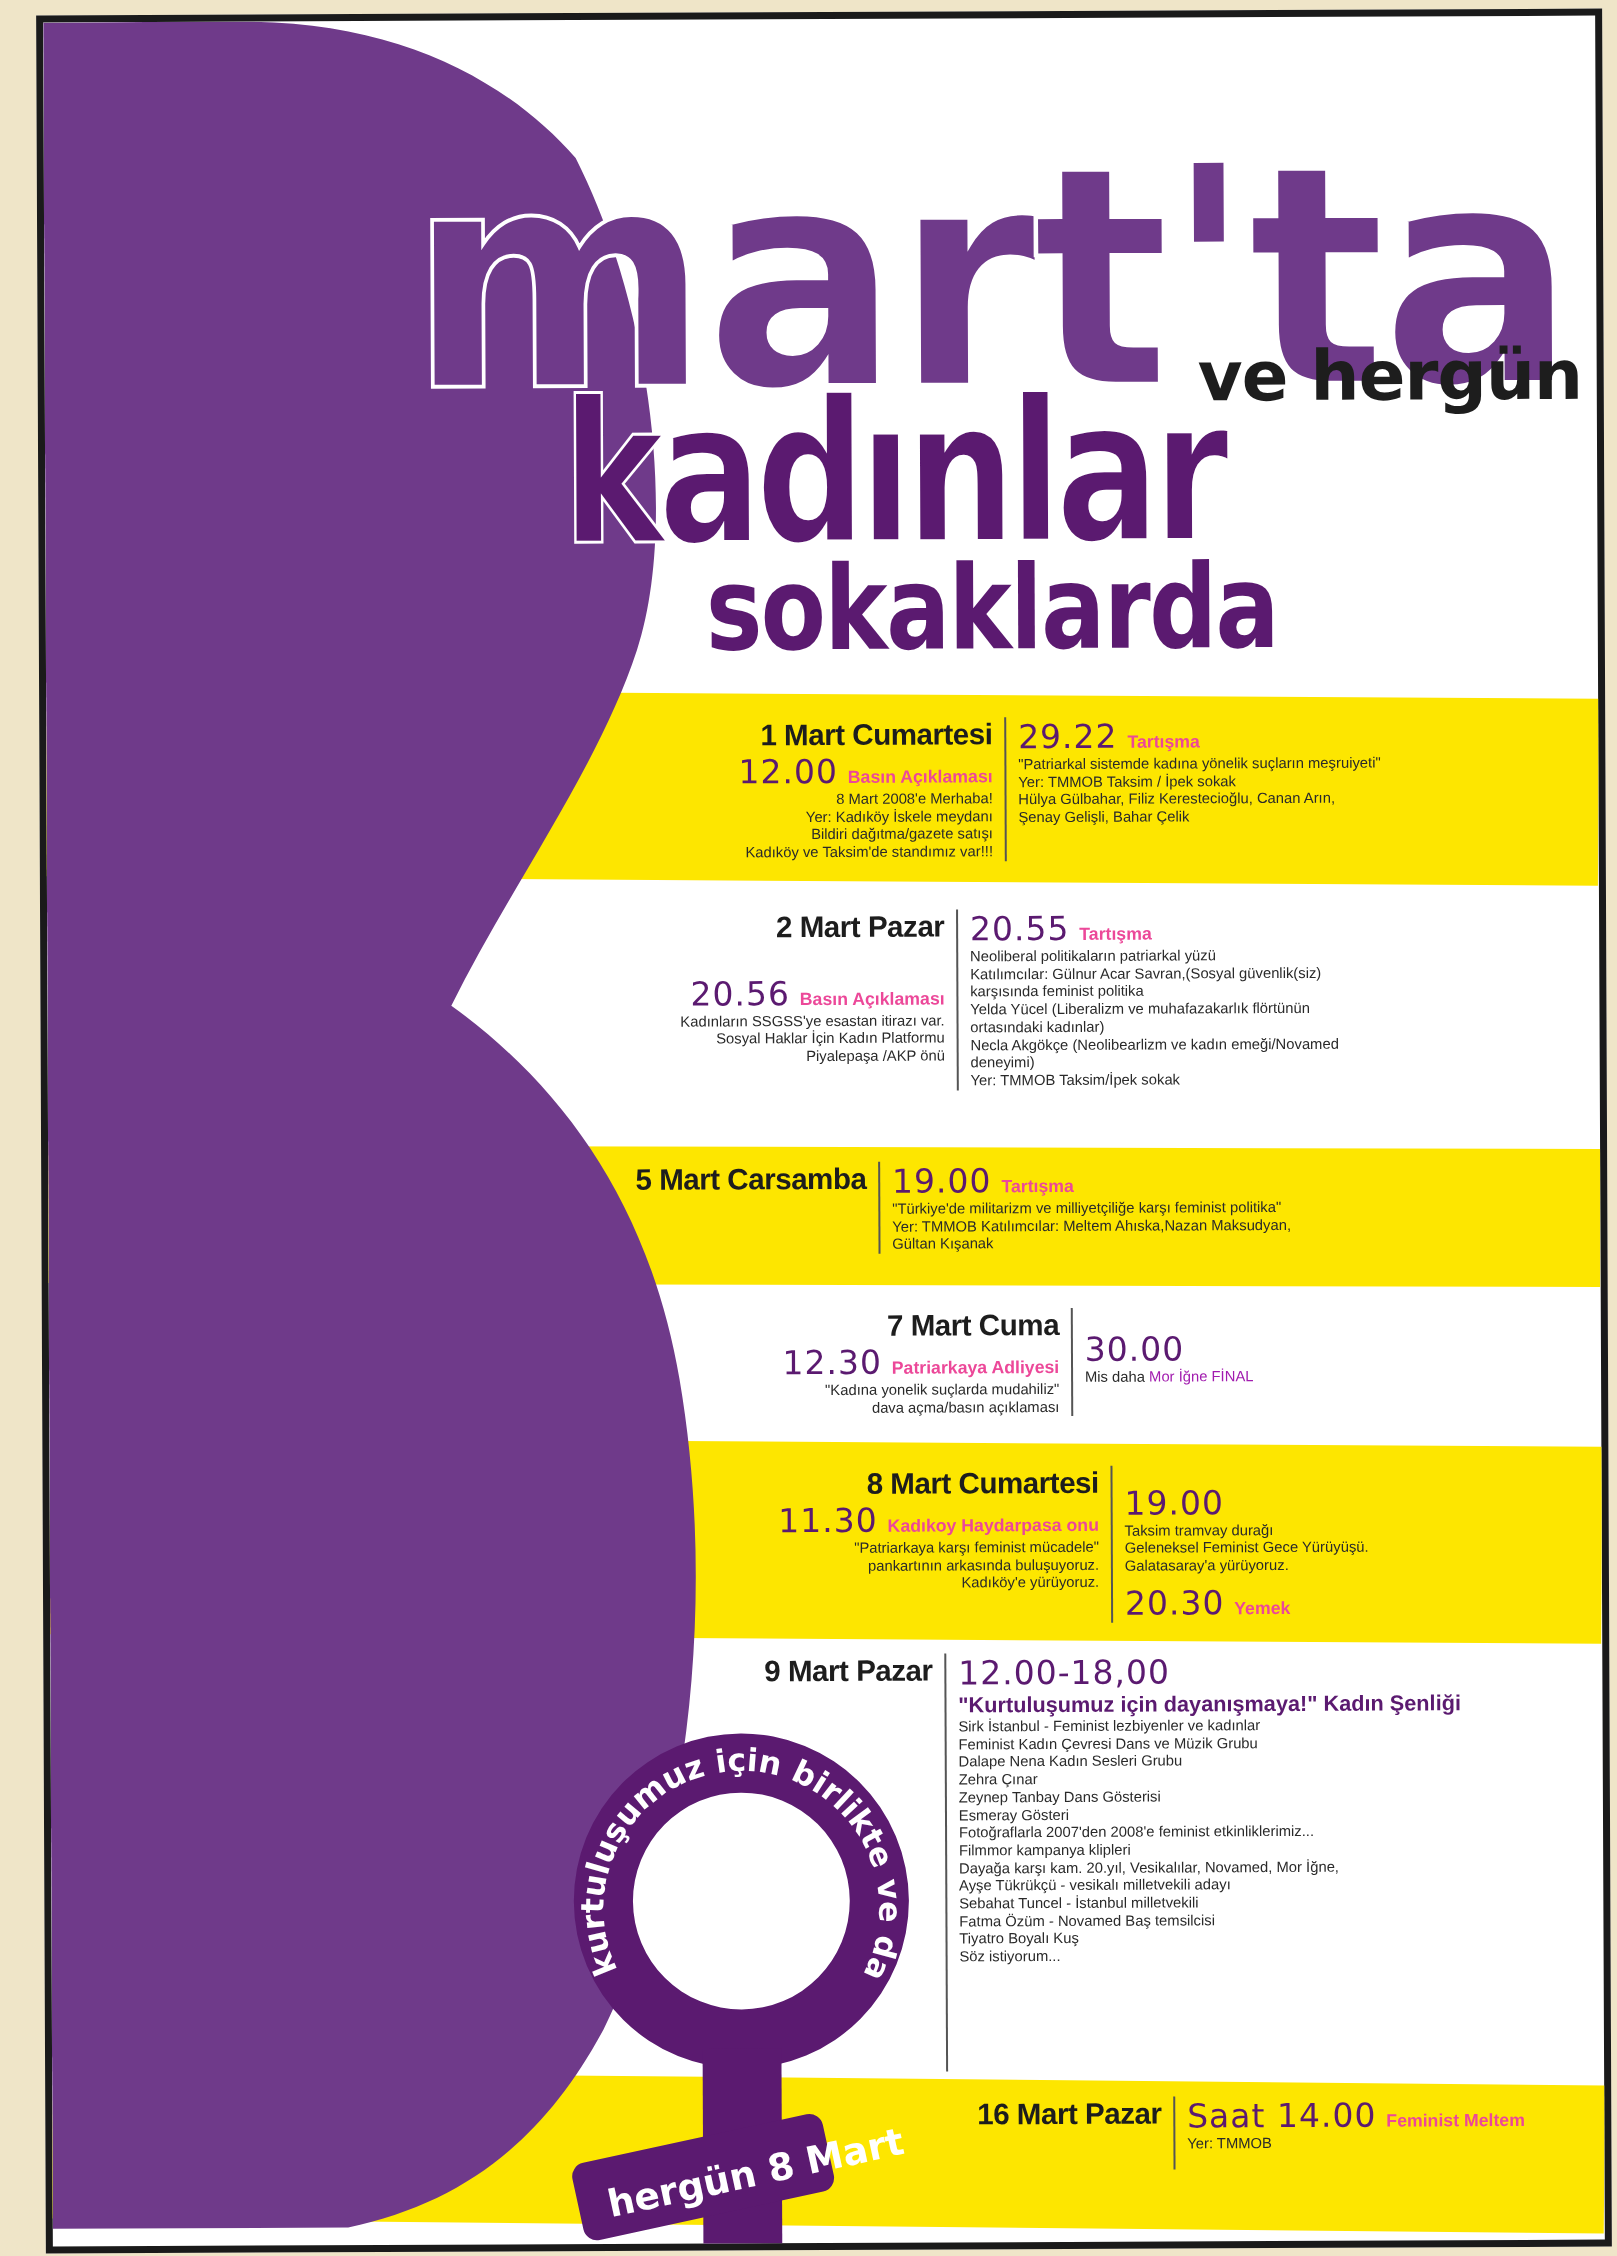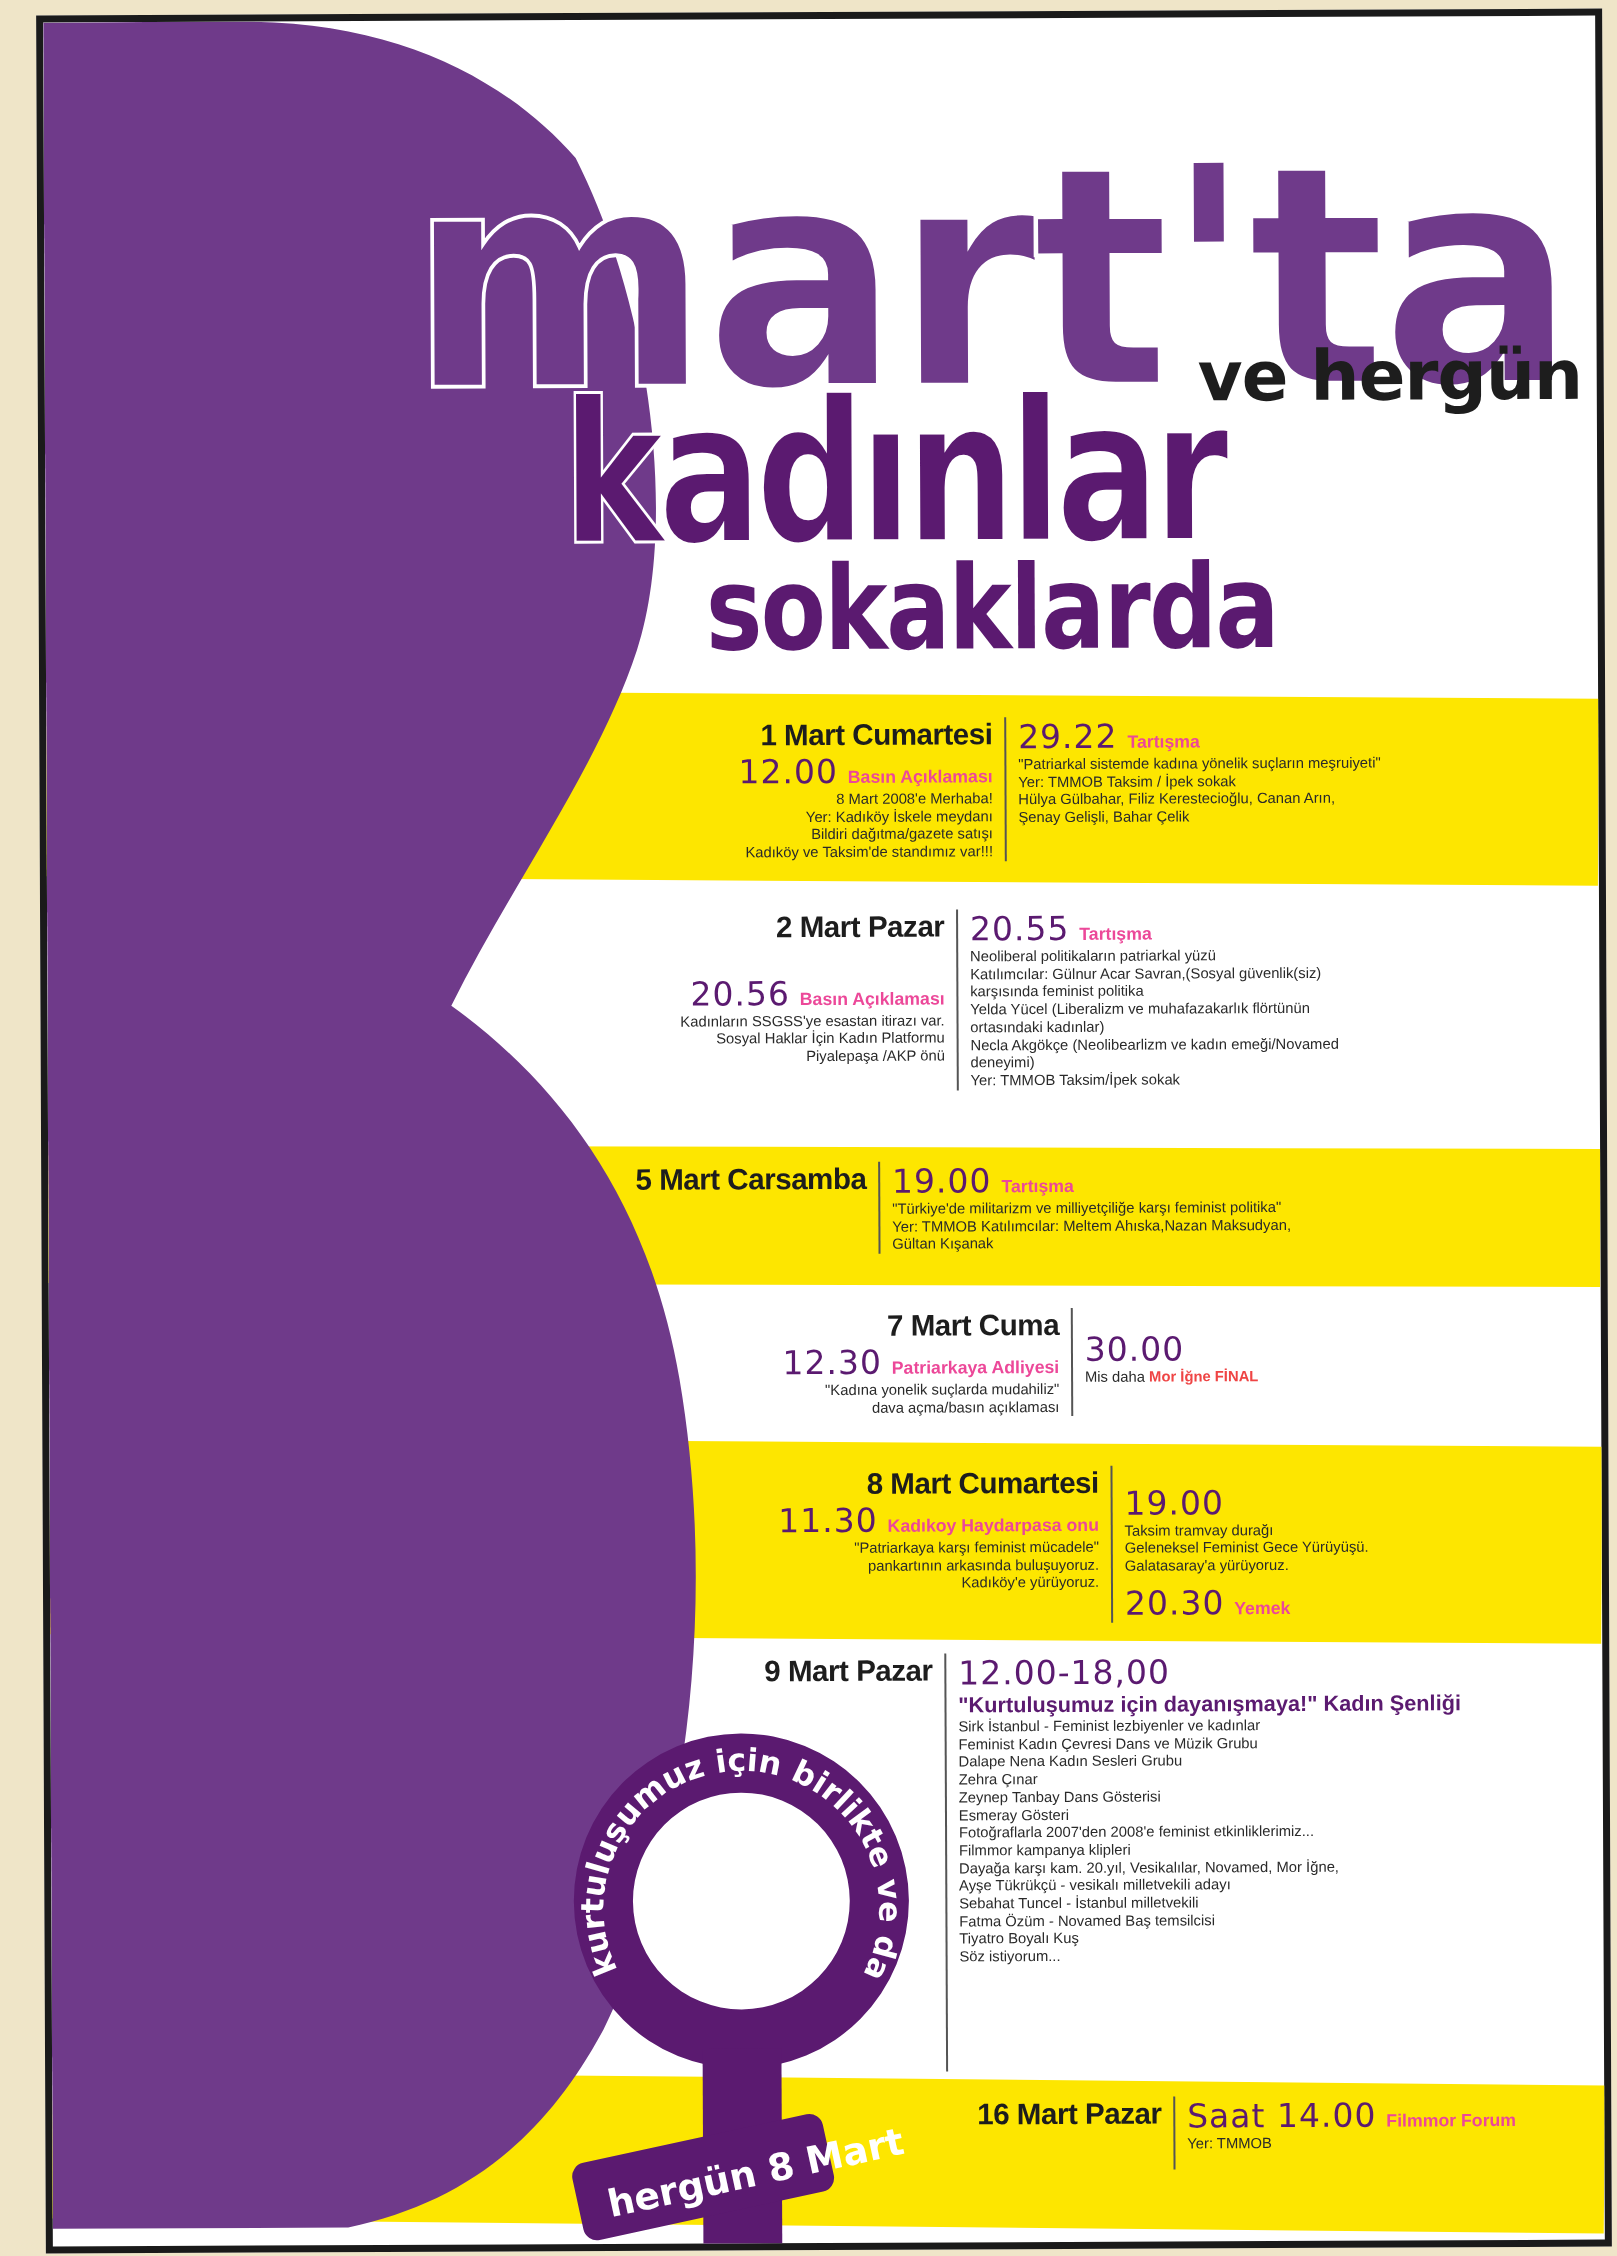--- a/index.html
+++ b/index.html
@@ -14,21 +14,21 @@
   .h-kadinlar{left:517px;top:355px;font-size:197px;color:#5b1a70;transform:scaleX(0.78);transform-origin:left top;-webkit-text-stroke:3px #fff;letter-spacing:-7.9px;}
   .h-sokaklarda{left:660px;top:532px;font-size:116px;color:#5b1a70;letter-spacing:-2px;transform:scaleX(0.82);transform-origin:left top;}
 
   .row{position:absolute;display:flex;}
   .col-left{text-align:right;padding-right:11.8px;box-sizing:border-box;border-right:2px solid #555;}
   .col-right{padding-left:11.8px;box-sizing:border-box;}
   .day{font-weight:bold;color:#1d1d1d;font-size:29.6px;letter-spacing:-0.5px;}
   .time{color:#5b1a70;font-size:33px;font-family:"DejaVu Sans",sans-serif;letter-spacing:1px;}
   .etype{color:#ec4899;font-weight:bold;font-size:17.7px;margin-left:9.9px;}
   .small{font-size:14.8px;color:#2a2a2a;line-height:17.7px;}
-  .em{color:#ef4444;font-weight:bold;}
+  .em{color:#a21caf;font-weight:normal;}
   .title-p{color:#5b1a70;font-weight:bold;font-size:21.7px;}
 
   .venus{position:absolute;left:483px;top:1655px;width:414px;height:611px;}
 </style>
 </head>
 <body>
 
 <div class="poster">
 
   <div class="band yellow" style="top:675px;height:187px;transform:rotate(0.6deg);"></div>
@@ -150,21 +150,21 @@
       <div class="small">Söz istiyorum...</div>
     </div>
   </div>
 
   <div class="row" style="left:847px;top:2079px;width:699px;">
     <div class="col-left" style="width:276px;">
       <div class="day">16 Mart Pazar</div>
       <div style="height:39px;"></div>
     </div>
     <div class="col-right">
-      <div><span class="time">Saat 14.00</span><span class="etype">Filmmor Forum</span></div>
+      <div><span class="time">Saat 14.00</span><span class="etype">Feminist Meltem</span></div>
       <div class="small">Yer: TMMOB</div>
     </div>
   </div>
 
   <svg class="venus" viewBox="0 0 420 620">
     <defs>
       <path id="ringpath" d="M 90,310 A 140,140 0 1 1 330,310"></path>
     </defs>
     <circle cx="210" cy="230" r="170" fill="#5b1a70"></circle>
     <circle cx="210" cy="230" r="110" fill="#ffffff"></circle>

